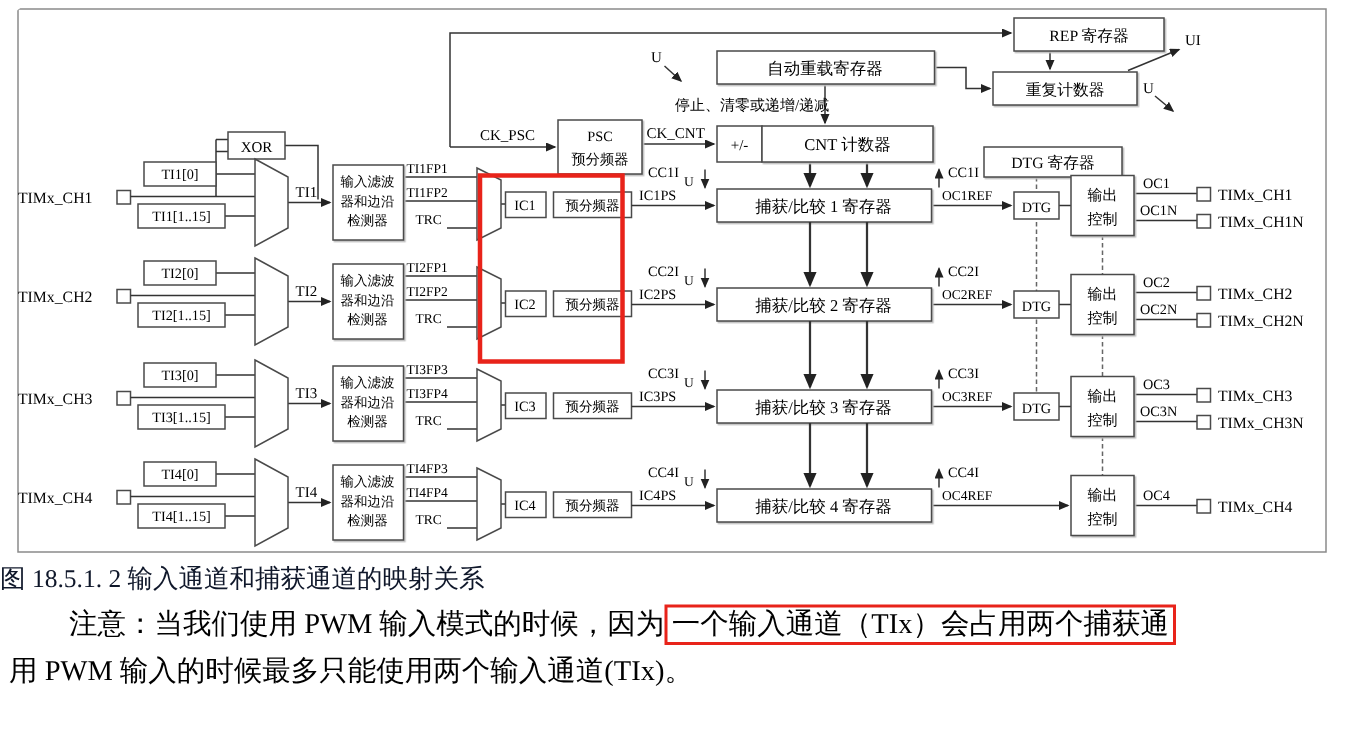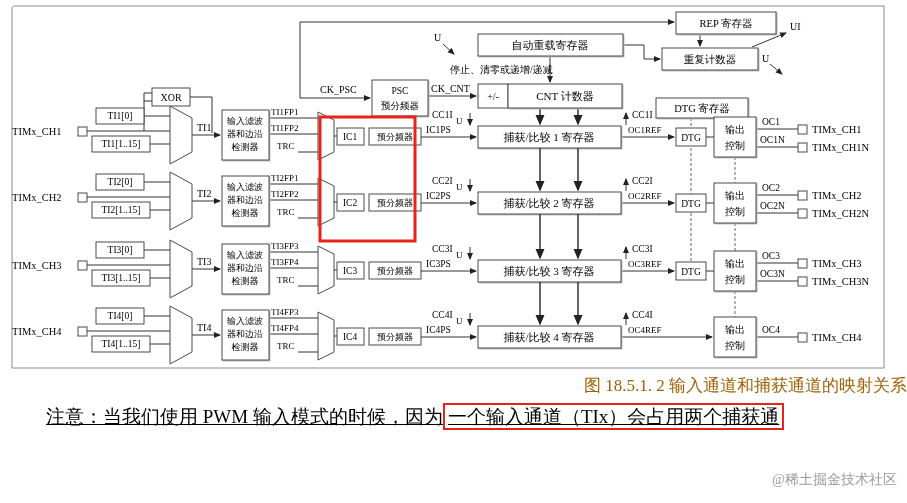--- a/index.html
+++ b/index.html
@@ -8,23 +8,23 @@
   svg{position:absolute;left:0;top:0;}
   .bx{fill:#ffffff;stroke:#4a4a4a;stroke-width:1;}
   .sh{filter:drop-shadow(1.5px 1.7px 0 #bfbfbf);}
   .ln,.lnA{stroke:#333;stroke-width:1;fill:none;}
   .lnA{marker-end:url(#ah);}
   .big{stroke-width:1.5;}
   .dsh{stroke:#666;stroke-width:1;stroke-dasharray:3 2;fill:none;}
   .tx{fill:#000;font-family:"Liberation Serif",serif;text-anchor:middle;}
   .ts{text-anchor:start;}
   .red{fill:none;stroke:#e8231a;stroke-width:3;}
-  .caption{position:absolute;top:374px;left:0;width:100%;text-align:right;font-size:17px;color:#a16207;}
+  .caption{position:absolute;top:374px;left:0;width:100%;text-align:left;font-size:17px;color:#0f172a;}
   .note{position:absolute;top:401px;left:6px;right:0;font-size:19px;line-height:31px;color:#000;white-space:nowrap;}
-  .nl1{padding-left:40px;text-decoration:underline;}
+  .nl1{padding-left:40px;}
   .rb{border:2px solid #e8231a;padding:1px 3px;}
   .watermark{position:absolute;top:471px;right:10px;font-size:14px;color:#9a9a9a;}
 </style>
 </head>
 <body>
 
 <div class="screen">
 
 <svg width="907" height="372" viewBox="0 0 907 372">
   <defs>
@@ -339,17 +339,17 @@
     <line class="lnA big" x1="578" y1="282" x2="578" y2="324"></line>
   </g>
 
   <rect class="red" x="320" y="117" width="95" height="124"></rect>
 </svg>
 
 <div class="caption">图 18.5.1. 2 输入通道和捕获通道的映射关系</div>
 
 <div class="note">
   <div class="nl nl1"><span>注意：当我们使用 PWM 输入模式的时候，因为</span><span class="rb">一个输入通道（TIx）会占用两个捕获通</span></div>
+  <div class="nl"><span>用 PWM 输入的时候最多只能使用两个输入通道(TIx)。</span></div>
 </div>
 
-<div class="watermark">@稀土掘金技术社区</div>
 
 </div>
 
 </body></html>

